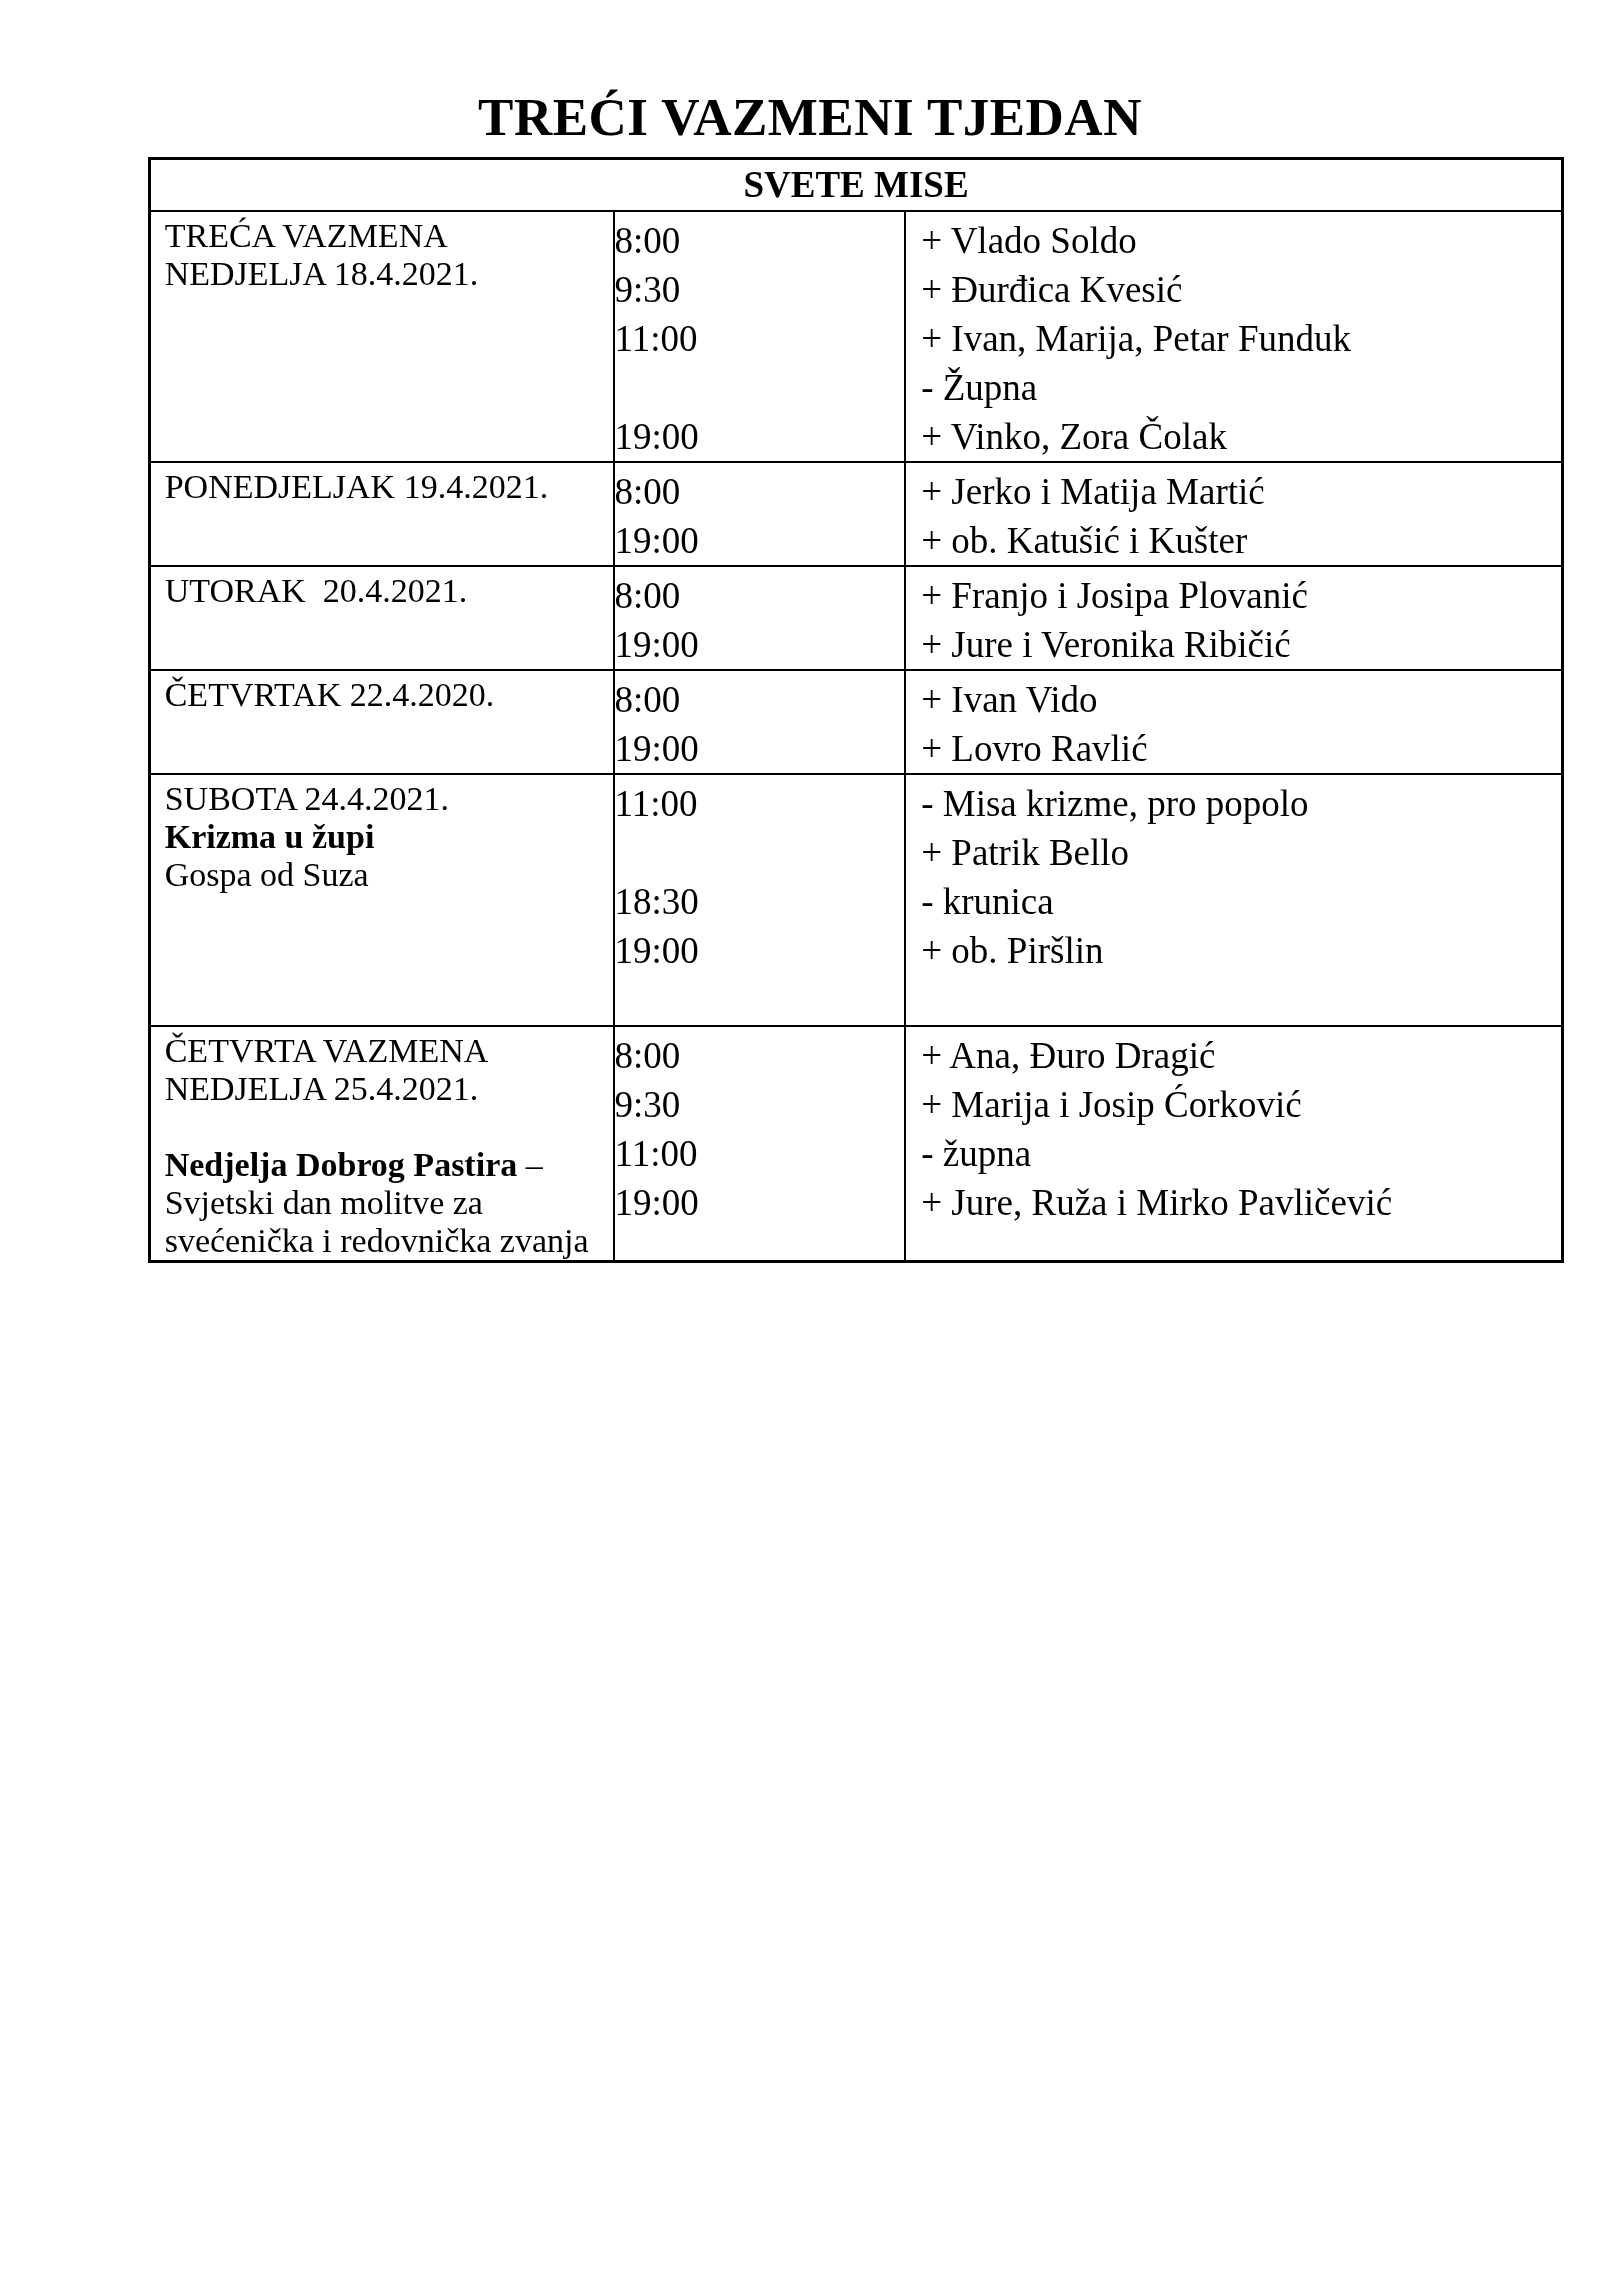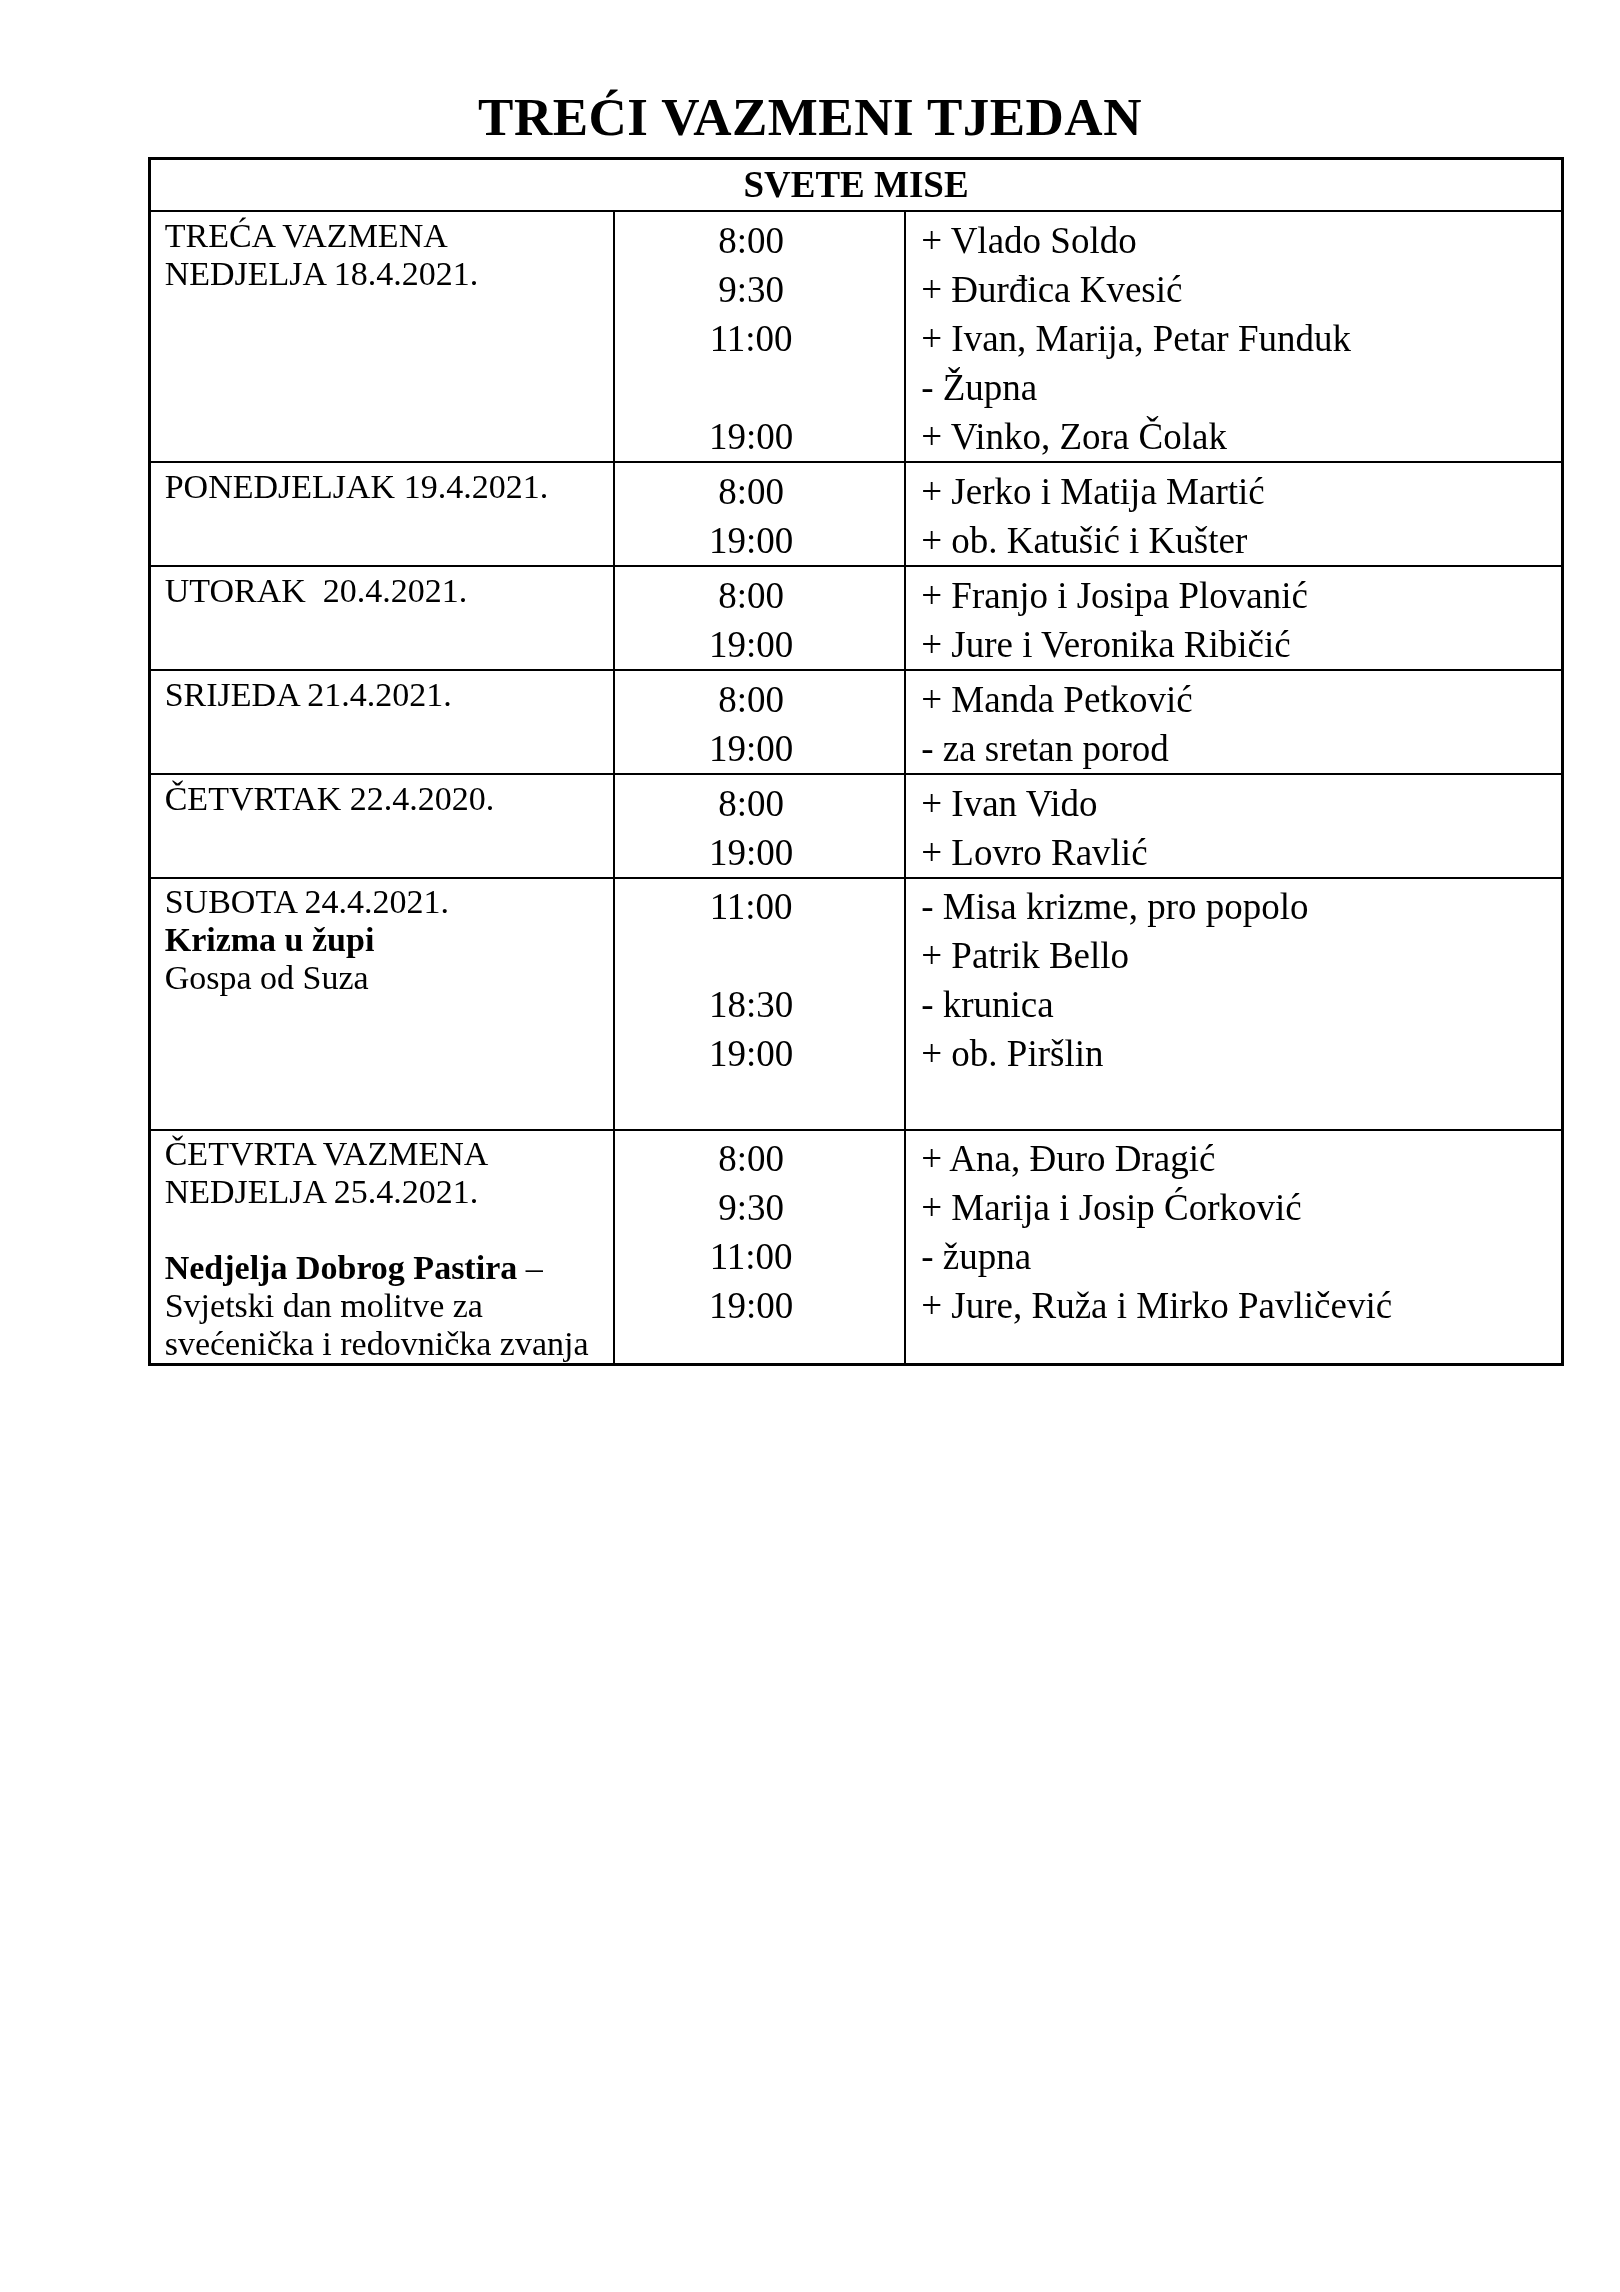--- a/index.html
+++ b/index.html
@@ -39,21 +39,21 @@
     font-weight:bold;
     font-size:37px;
     line-height:47px;
     padding:1px 0 0 0;
   }
   tr.rA{height:251px;}
   tr.rB{height:99px;}
   tr.rC{height:252px;}
   tr.rD{height:229px;}
   td.day {padding:4.9px 5.9px 0 13.7px;}
-  td.time{padding:3.9px 15.7px 0 0;text-align:center;}
+  td.time{padding:3.9px 15.7px 0 0;text-align:left;}
   td.intn{padding:3.9px 0 0 15.7px;}
   .dline{min-height:38px;line-height:38px;font-size:34px;white-space:pre;}
   .tline,.iline{height:49px;line-height:49px;font-size:37px;white-space:pre;}
   .b{font-weight:bold;}
 </style>
 </head>
 <body>
 
 <div class="page">
 
@@ -113,33 +113,20 @@
       <td class="time">
         <div class="tline">8:00</div>
         <div class="tline">19:00</div>
       </td>
       <td class="intn">
         <div class="iline">+ Franjo i Josipa Plovanić</div>
         <div class="iline">+ Jure i Veronika Ribičić</div>
       </td>
     </tr>
 
-    <tr class="rB">
-      <td class="day">
-        <div class="dline">SRIJEDA 21.4.2021.</div>
-      </td>
-      <td class="time">
-        <div class="tline">8:00</div>
-        <div class="tline">19:00</div>
-      </td>
-      <td class="intn">
-        <div class="iline">+ Manda Petković</div>
-        <div class="iline">- za sretan porod</div>
-      </td>
-    </tr>
 
     <tr class="rB">
       <td class="day">
         <div class="dline">ČETVRTAK 22.4.2020.</div>
       </td>
       <td class="time">
         <div class="tline">8:00</div>
         <div class="tline">19:00</div>
       </td>
       <td class="intn">

